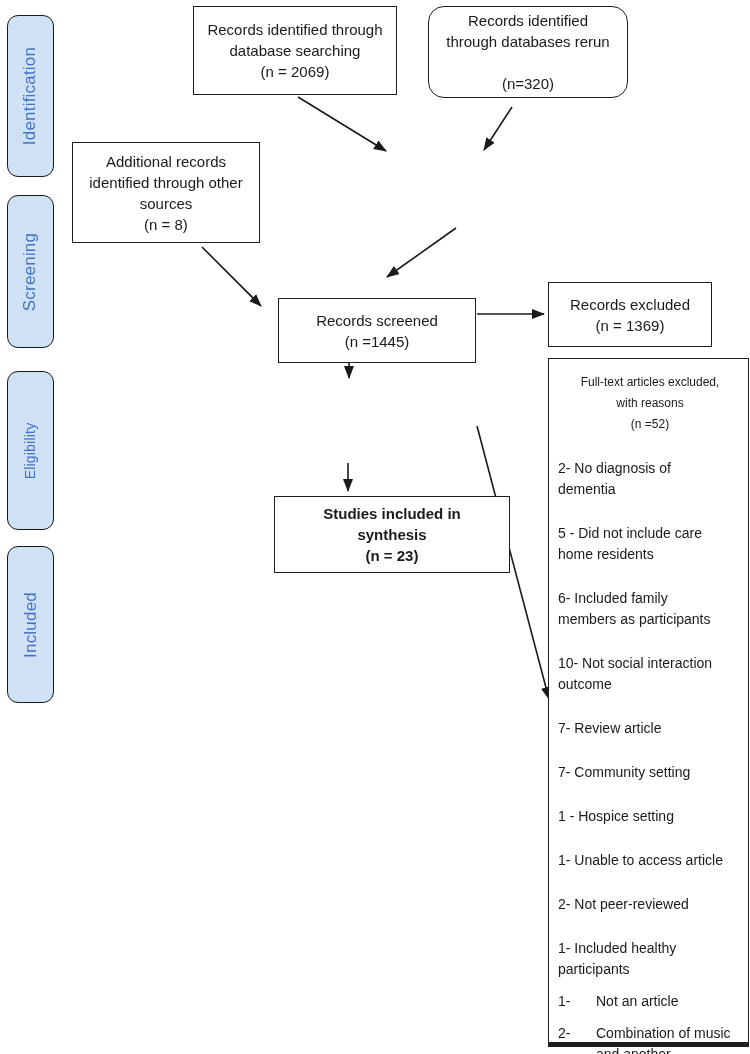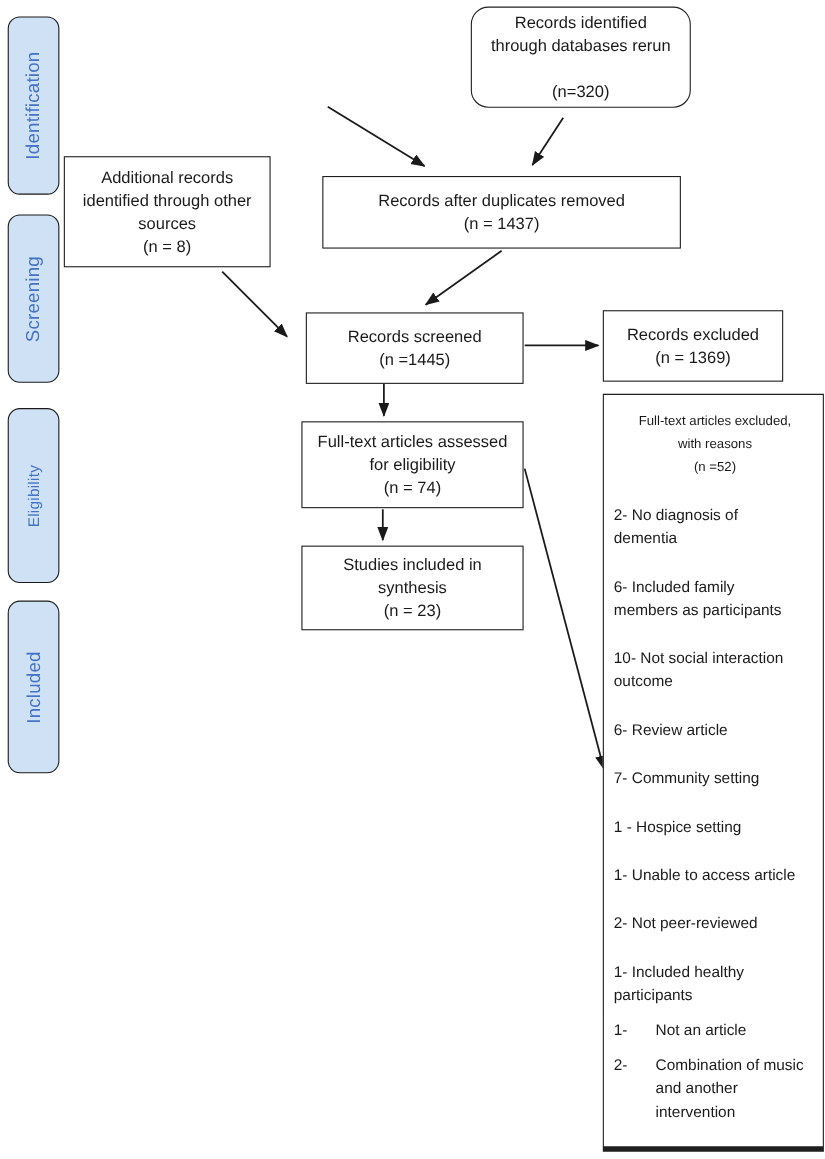--- a/index.html
+++ b/index.html
@@ -26,26 +26,26 @@
   
   .box {
     position:absolute; box-sizing:border-box; background:#fff;
     border:1.7px solid #1f1f1f;
     display:flex; flex-direction:column; align-items:center; justify-content:center;
     text-align:center; font-size:15px; line-height:21px;
   }
   .box .box-text { white-space:pre-line; }
   #box-db        { left:193px; top:6px;   width:204px; height:89px; }
   #box-rerun     { left:428px; top:6px;   width:200px; height:92px;border-radius:16px; }
-  #box-add       { left:58px;  top:142px; width:188px; height:101px; }
+  #box-add       { left:72px;  top:142px; width:188px; height:101px; }
   #box-dup       { left:293px; top:160px; width:326px; height:66px; }
-  #box-screened  { left:278px; top:284px; width:198px; height:65px; }
+  #box-screened  { left:278px; top:298px; width:198px; height:65px; }
   #box-excluded  { left:548px; top:282px; width:164px; height:65px; }
   #box-fulltext  { left:274px; top:383px; width:202px; height:79px; }
-  #box-studies   { left:274px; top:496px; width:202px; height:77px; }
+  #box-studies   { left:274px; top:496px; width:236px; height:77px;font-weight:bold; }
 
   
   #box-exclusions {
     position:absolute; left:548px; top:358px; width:201px; height:689px;
     box-sizing:border-box; background:#fff;
     border:1.7px solid #1f1f1f; border-bottom-width:5px;
     padding:13px 6px 6px 9px; text-align:left;
     font-size:14px; line-height:21px;
   }
   .exclusions-title { text-align:center; white-space:pre-line; font-size:12px; }
@@ -85,66 +85,64 @@
   <div class="stage" id="stage-screening">
     <span class="stage-text">Screening</span>
   </div>
   <div class="stage" id="stage-eligibility">
     <span class="stage-text">Eligibility</span>
   </div>
   <div class="stage" id="stage-included">
     <span class="stage-text">Included</span>
   </div>
 
+  <div class="box" id="box-db">
+    <div class="box-text">Records identified through
+database searching
+(n = 2069)</div>
+  </div>
   <div class="box" id="box-rerun">
     <div class="box-text">Records identified
 through databases rerun
 
 (n=320)</div>
   </div>
   <div class="box" id="box-add">
     <div class="box-text">Additional records
 identified through other
 sources
 (n = 8)</div>
   </div>
-  <div class="box" id="box-dup">
-    <div class="box-text">Records after duplicates removed
-(n = 1437)</div>
-  </div>
   <div class="box" id="box-screened">
     <div class="box-text">Records screened
 (n =1445)</div>
   </div>
   <div class="box" id="box-excluded">
     <div class="box-text">Records excluded
 (n = 1369)</div>
-  </div>
-  <div class="box" id="box-fulltext">
-    <div class="box-text">Full-text articles assessed
-for eligibility
-(n = 74)</div>
   </div>
   <div class="box" id="box-studies">
     <div class="box-text">Studies included in
 synthesis
 (n = 23)</div>
   </div>
 
   <div id="box-exclusions">
     <div class="exclusions-title">Full-text articles excluded,
 with reasons
 (n =52)</div>
     <div class="reason">2- No diagnosis of
 dementia</div>
+    <div class="reason">5 - Did not include care
+home residents</div>
     <div class="reason">6- Included family
 members as participants</div>
     <div class="reason">10- Not social interaction
 outcome</div>
-    <div class="reason">6- Review article</div>
+    <div class="reason">7- Review article</div>
     <div class="reason">7- Community setting</div>
     <div class="reason">1 - Hospice setting</div>
     <div class="reason">1- Unable to access article</div>
     <div class="reason">2- Not peer-reviewed</div>
     <div class="reason">1- Included healthy
 participants</div>
     <div class="reason-row">
       <span class="marker">1-</span>
       <span class="ltext">Not an article</span>
     </div>

